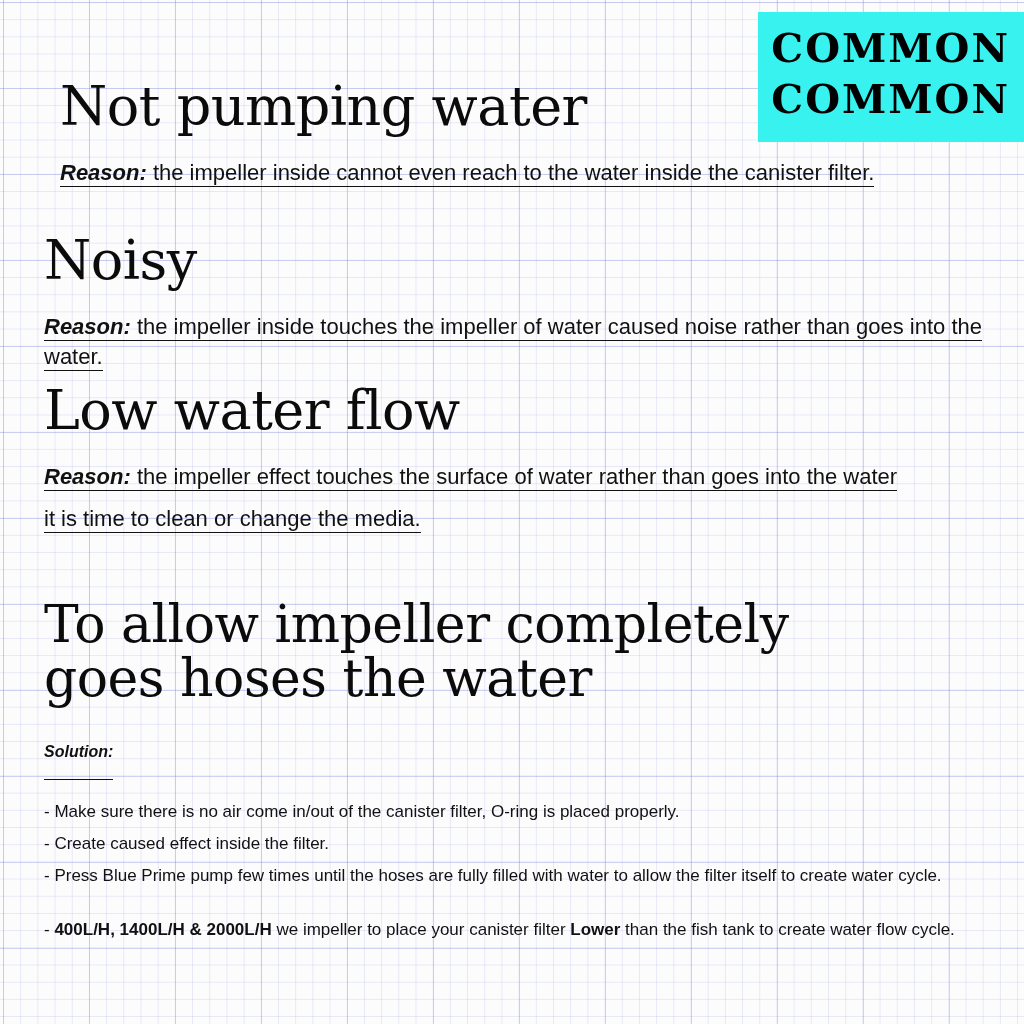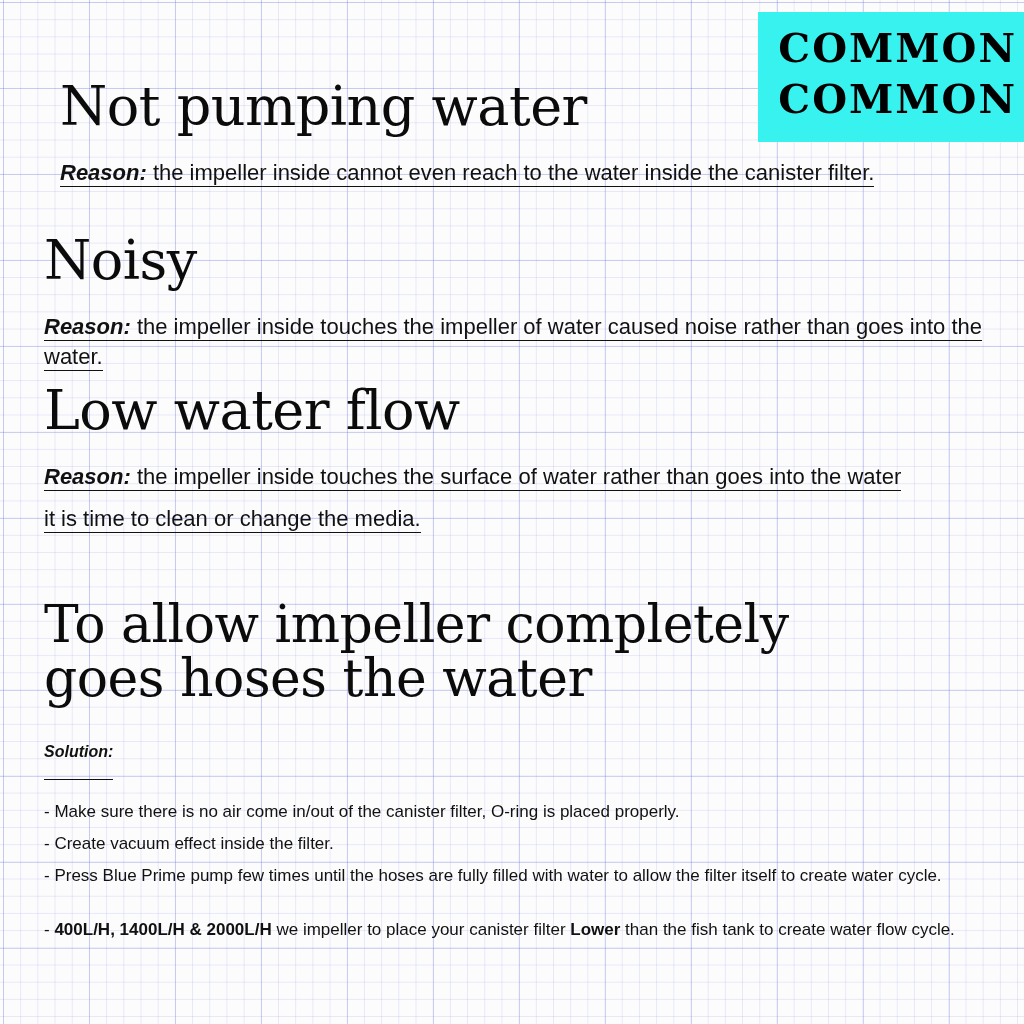--- a/index.html
+++ b/index.html
@@ -34,21 +34,21 @@
 
   
   .badge {
     position: absolute;
     top: 12px;
     right: 0px;
     width: 266px;
     height: 130px;
     background: #37f2ee;
     box-sizing: border-box;
-    padding: 10px 7px 0 0;
+    padding: 10px 14px 0 0;
     text-align: right;
   }
   .badge-line {
     font-family: "DejaVu Serif", serif;
     font-weight: 700;
     font-size: 40px;
     line-height: 51px;
     letter-spacing: 2px;
     color: #000;
     display: block;
@@ -153,41 +153,41 @@
           <span class="reason-text">the impeller inside touches the impeller of water caused noise rather than goes into the water.</span>
         </span>
       </div>
     </div>
 
     <div class="blk-3">
       <h1 class="heading">Low water flow</h1>
       <div class="reason-row">
         <span class="reason-inner">
           <span class="reason-label">Reason:</span>
-          <span class="reason-text">the impeller inside touches the surface of water rather than goes into the water</span>
+          <span class="reason-text">the impeller effect touches the surface of water rather than goes into the water</span>
         </span>
       </div>
       <div class="reason-row reason-row2">
         <span class="reason-inner">
           <span class="reason-text">it is time to clean or change the media.</span>
         </span>
       </div>
     </div>
 
     <div class="blk-4">
       <h1 class="heading big">To allow impeller completely</h1>
       <h1 class="heading big">goes hoses the water</h1>
 
       <div class="solution-wrap">
         <span class="solution-label">Solution:</span>
       </div>
 
       <div class="bullets">
         <div class="bullet">- Make sure there is no air come in/out of the canister filter, O-ring is placed properly.</div>
-        <div class="bullet">- Create vacuum effect inside the filter.</div>
+        <div class="bullet">- Create caused effect inside the filter.</div>
         <div class="bullet">- Press Blue Prime pump few times until the hoses are fully filled with water to allow the filter itself to create water cycle.</div>
         <div class="spacer"></div>
         <div class="bullet"><span>- </span><b>400L/H, 1400L/H &amp; 2000L/H</b><span> we impeller to place your canister filter </span><b>Lower</b><span> than the fish tank to create water flow cycle.</span></div>
       </div>
     </div>
 
   </div>
 </div>
 
 </body></html>

